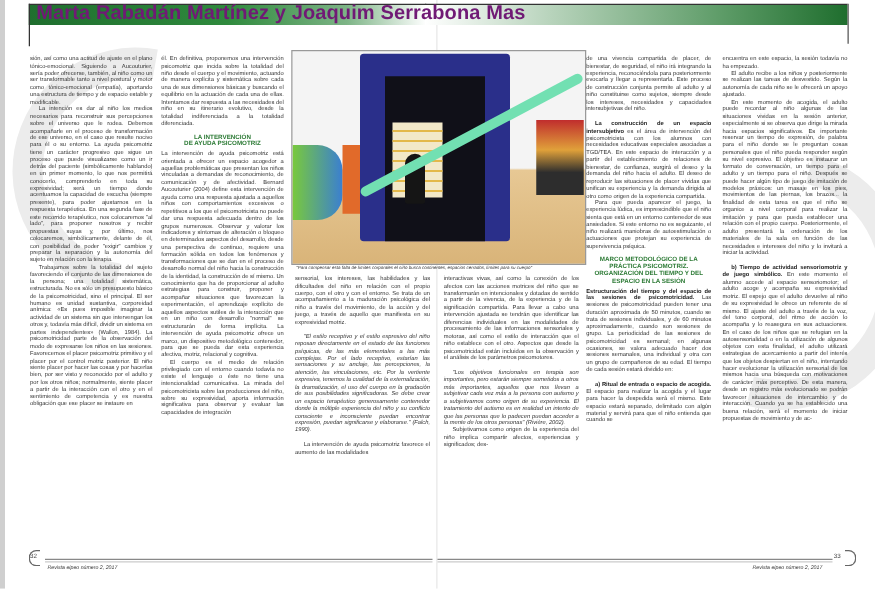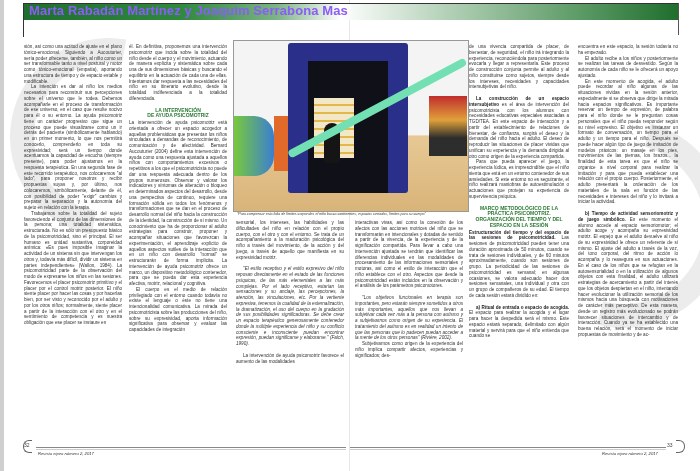--- a/index.html
+++ b/index.html
@@ -8,22 +8,22 @@
   .spread { position:absolute; left:0; top:0; width:700px; height:471px; background:#fff; }
   .spine-left { position:absolute; left:0; top:0; width:4px; height:471px; background:#cfcfcf; }
   .page-divider { position:absolute; left:349px; top:0; width:1px; height:471px; background:#e8e8e8; }
 
   .header-bar { position:absolute; left:23px; top:3px; width:318px; height:16px;
     background:linear-gradient(to right, #1f6e2e 0%, #2f8a3d 50%, #7db486 80%, #ffffff 100%);
     border-top:1px solid #333; }
   .header-bar-right { position:absolute; left:340px; top:3px; width:338px; height:16px;
     background:linear-gradient(to right, #ffffff 0%, #b7d3bb 30%, #5e9c68 70%, #1f6e2e 100%);
     border-top:1px solid #333; }
-  .header-title { position:absolute; left:29px; top:3px; font-size:13px; font-weight:bold;
-    color:#8b5cf6; white-space:nowrap; line-height:16px; letter-spacing:0.1px; }
+  .header-title { position:absolute; left:29px; top:3px; font-size:16px; font-weight:bold;
+    color:#701a75; white-space:nowrap; line-height:16px; letter-spacing:0.1px; }
   .header-rule-left { position:absolute; left:23px; top:3px; width:1px; height:34px; background:#333; }
   .header-rule-right { position:absolute; left:678px; top:3px; width:1px; height:32px; background:#555; }
 
   .watermark { position:absolute; border-radius:50%; border:24px solid #ececec; border-right-color:transparent; border-bottom-color:transparent; }
   .wm1 { left:10px; top:38px; width:150px; height:150px; transform:rotate(-35deg); }
   .wm2 { left:520px; top:120px; width:160px; height:160px; transform:rotate(150deg); }
 
   .col { position:absolute; font-size:4.6px; line-height:5.75px; text-align:justify; color:#333; }
   .col p { margin:0; text-indent:7px; }
   .col p.noindent { text-indent:0; }

